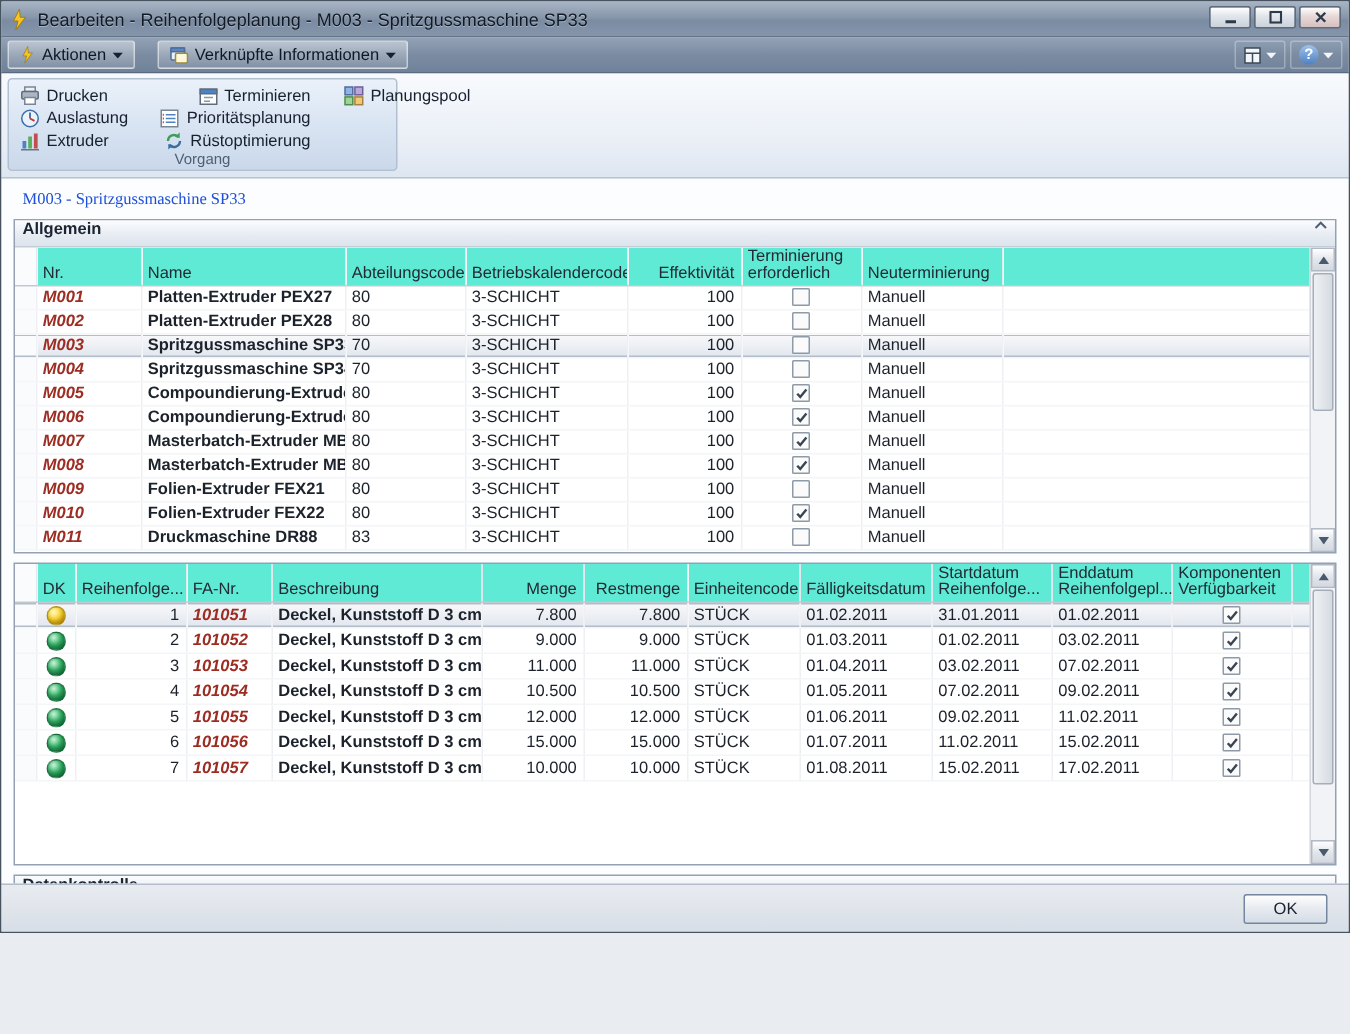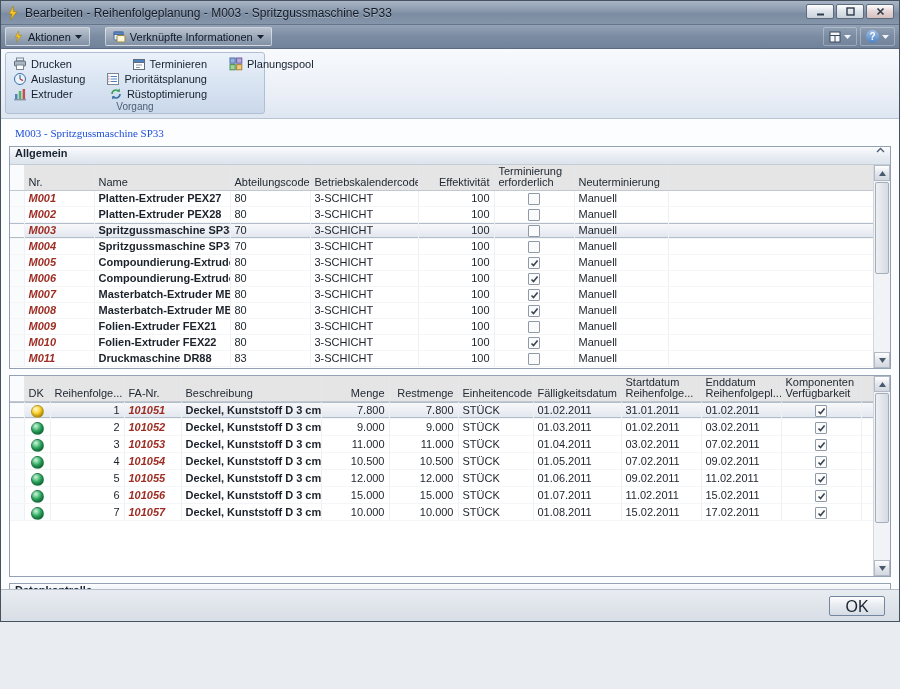--- a/index.html
+++ b/index.html
@@ -96,21 +96,21 @@
   .panel-allgemein .panel-body { height: 203px; }
   .panel-zeilen .panel-body { height: 200px; }
   .panel-daten .panel-body { height: 30px; }
 
   
   table.grid { border-collapse: collapse; table-layout: fixed; width: 865px; font-size: 11px; color: #1c222b; }
   .grid th {
     font-weight: normal; text-align: left; vertical-align: bottom;
     padding: 1px 4px 2px; line-height: 11px; height: 24px;
     border-bottom: 1px solid #c2c8d0; border-right: 1px solid #e4e7eb;
-    color: #222a35; background: #e5e5e5; overflow: hidden;
+    color: #222a35; background: #5eead4; overflow: hidden;
   }
   .grid td {
     padding: 0 4px; border-right: 1px solid #eef0f3; border-bottom: 1px solid #f4f5f7;
     white-space: nowrap; overflow: hidden;
   }
   .grid-a td { height: 16px; line-height: 15px; }
   .grid-z td { height: 17px; line-height: 16px; }
   .grid .num { text-align: right; }
   .grid .center { text-align: center; }
   .grid .id { color: #9d2c22; font-style: italic; font-weight: bold; }
@@ -166,21 +166,21 @@
   }
   .dk-gap { width: 14px; }
 
   
   .footer {
     flex: 0 0 32px; display: flex; align-items: center; justify-content: flex-end;
     padding: 0 14px; background: linear-gradient(#e8ecf1, #d8dee6);
     border-top: 1px solid #b3bdc9;
   }
   .ok-btn {
-    width: 56px; height: 20px; font-size: 16px; color: #1a2330; font-family: inherit;
+    width: 56px; height: 20px; font-size: 11px; color: #1a2330; font-family: inherit;
     background: linear-gradient(#fefefe, #e8ecf1 45%, #d5dce5);
     border: 1px solid #7587a0; border-radius: 2px;
   }
 </style>
 </head>
 <body>
 
 <div class="window">
 
   <div class="titlebar">

